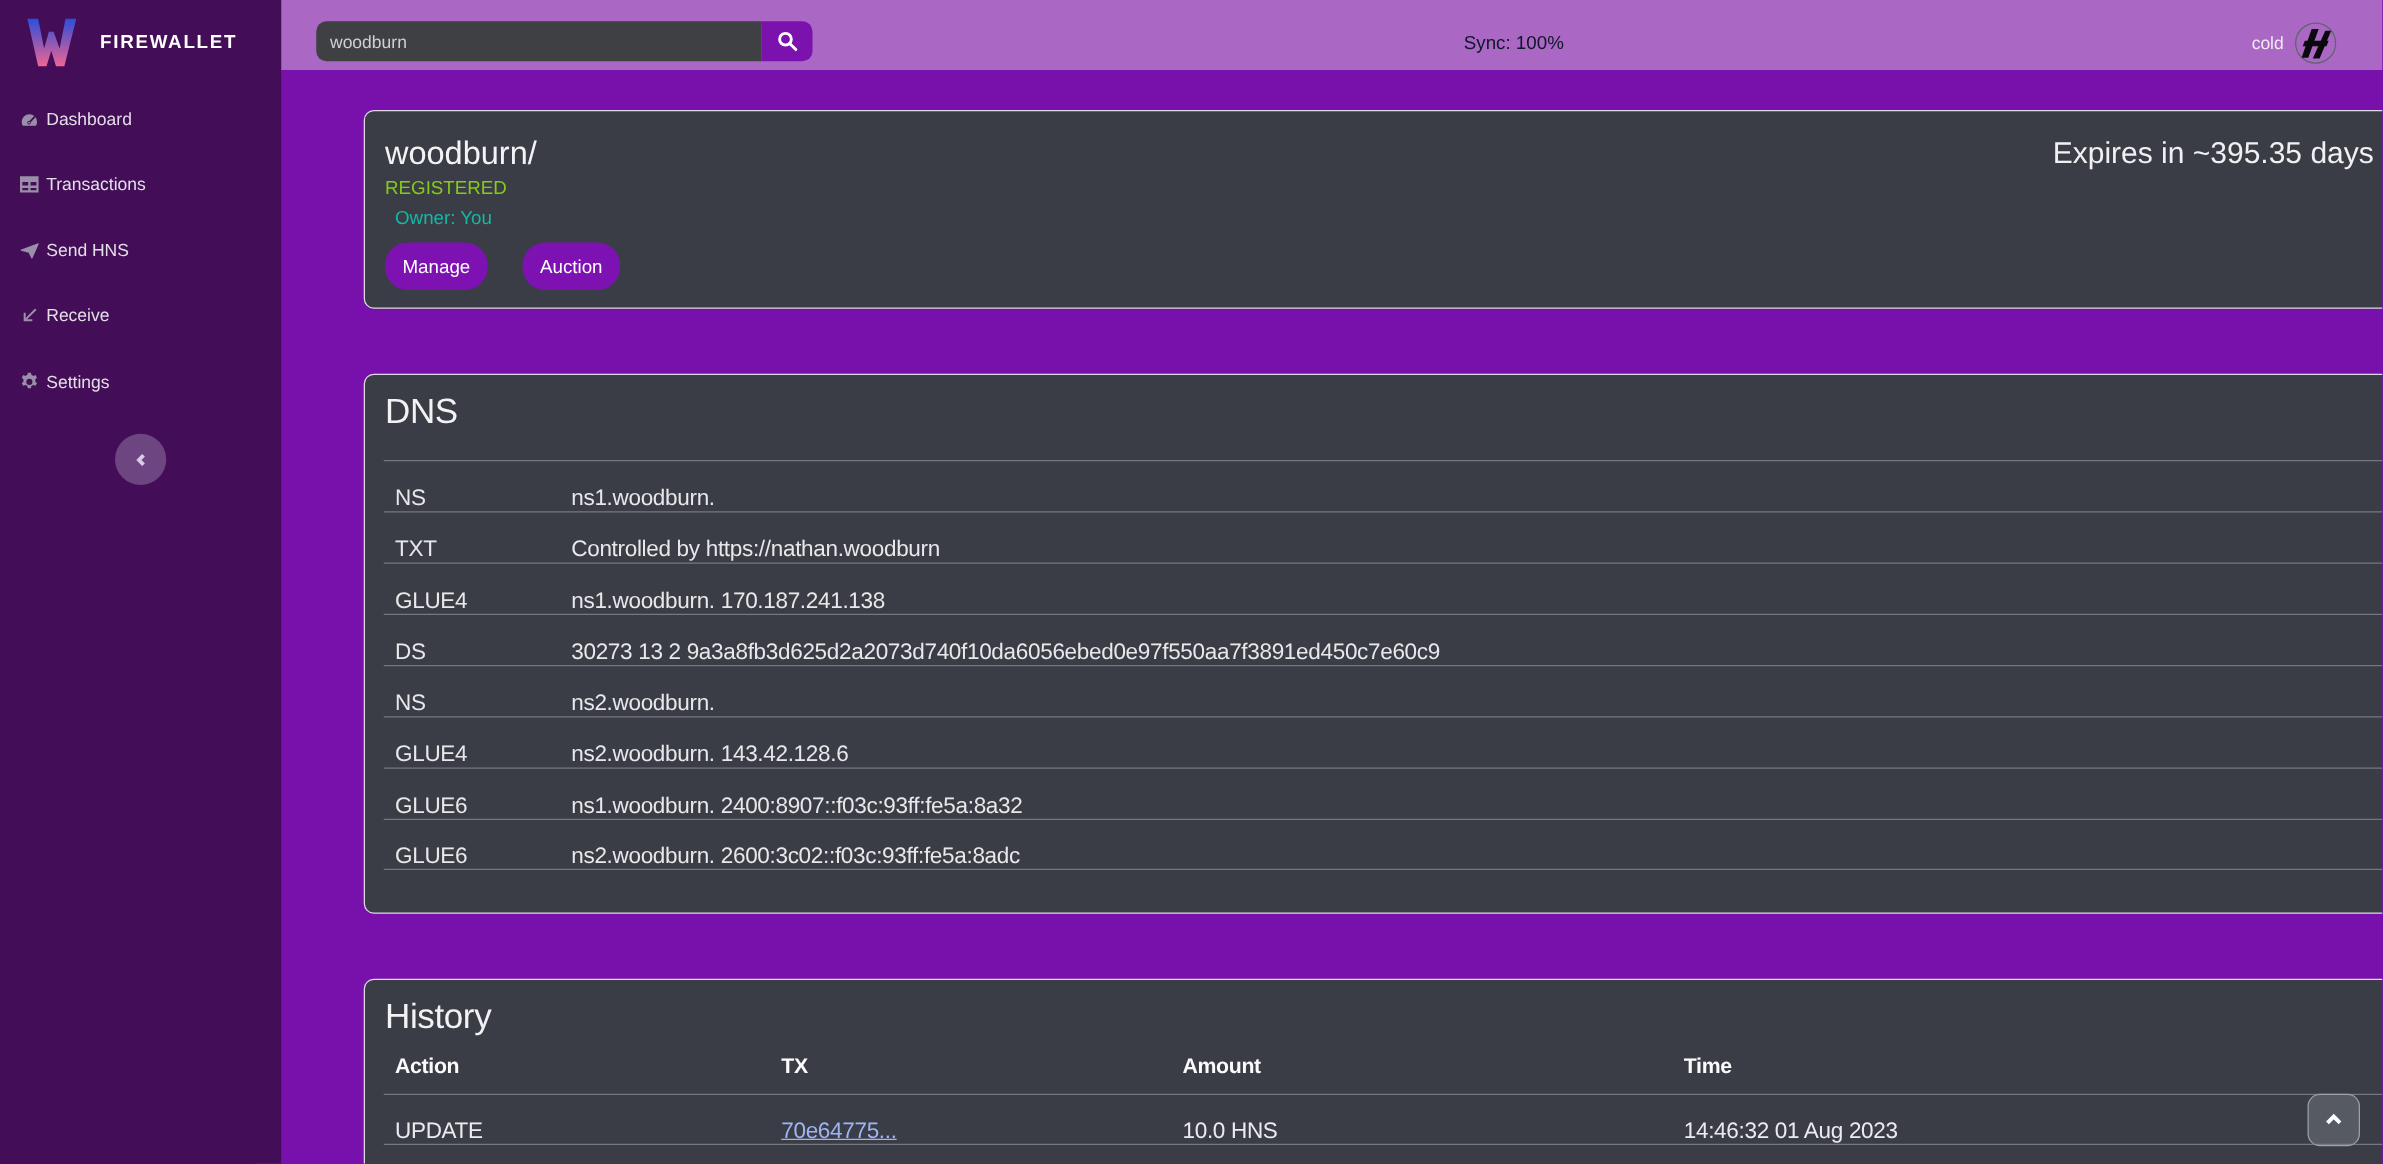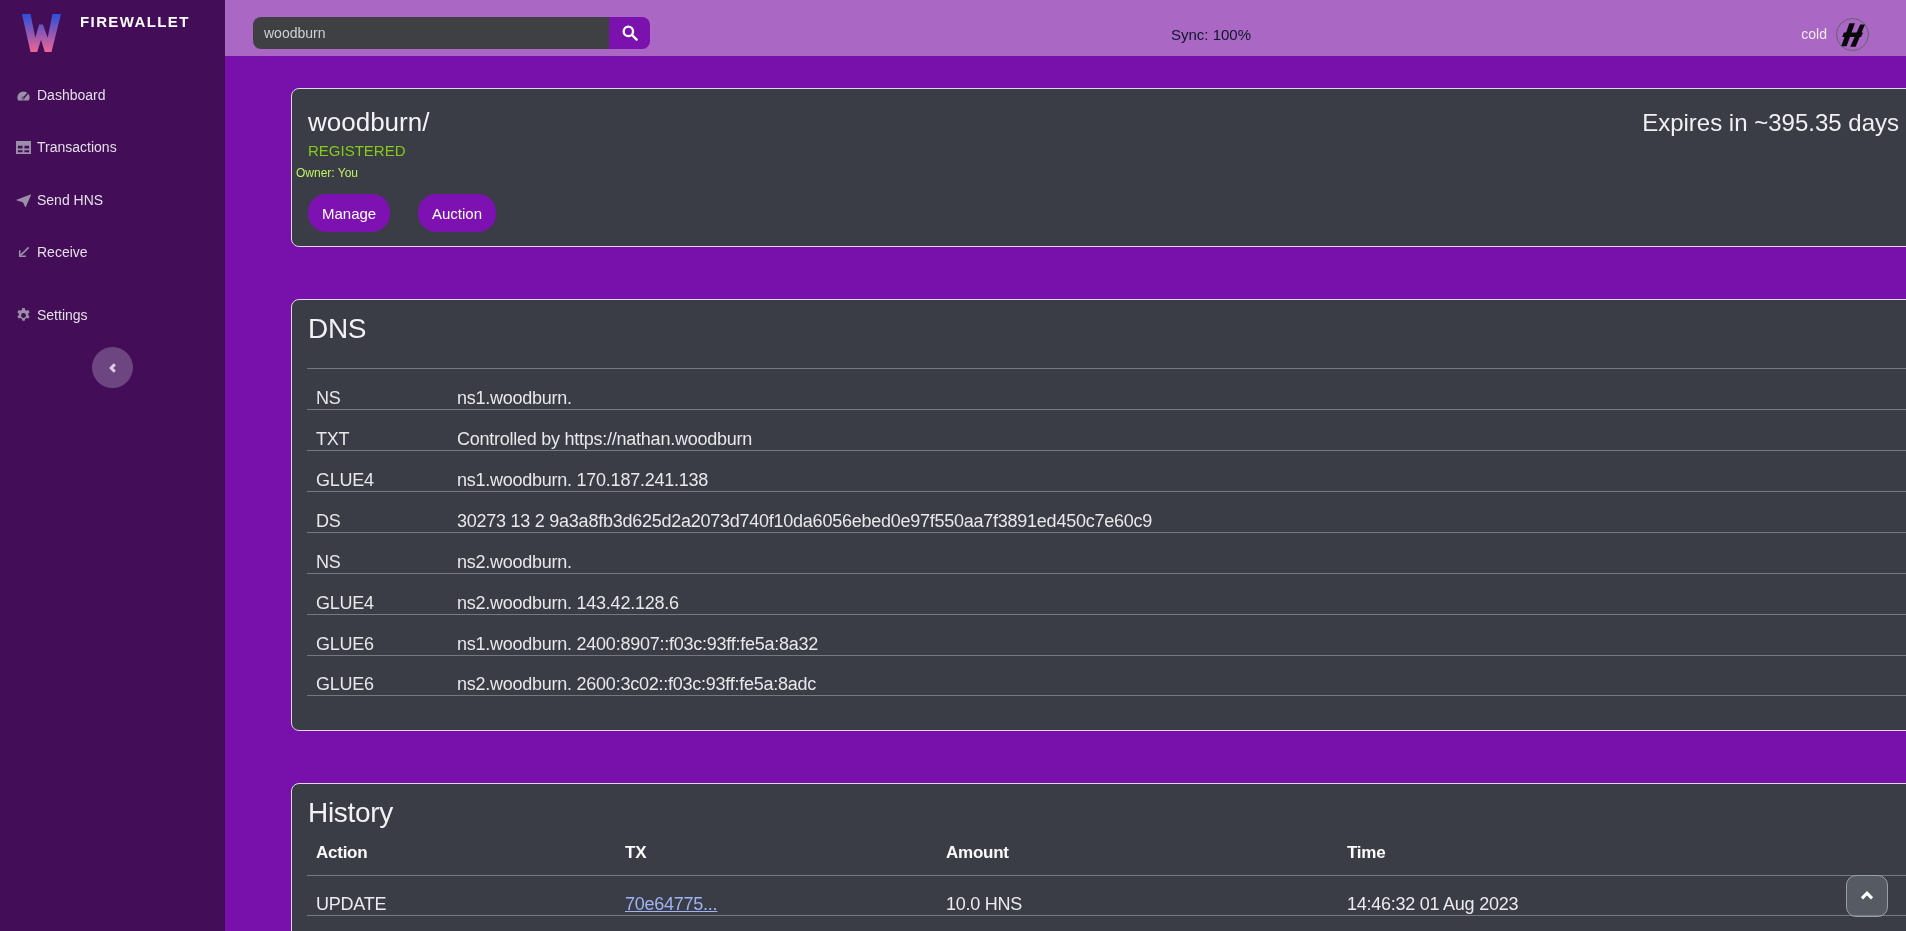--- a/index.html
+++ b/index.html
@@ -9,21 +9,21 @@
     background: #7810ac;
     position: relative;
     color: #fff;
   }
 
   
   .sidebar {
     position: absolute; left: 0; top: 0; bottom: 0; width: 225px;
     background: #430e57; z-index: 5;
   }
-  .brand { position: absolute; left: 20px; top: 13px; height: 41px; display: flex; cursor: pointer; }
+  .brand { position: absolute; left: 20px; top: 13px; height: 41px; display: flex; align-items: center; cursor: pointer; }
   .brand svg { width: 42px; height: 40px; display: block; }
   .brand-name {
     margin-left: 18px; color: #fff; font-size: 15px; font-weight: bold;
     letter-spacing: 1.4px;
   }
   .nav-item {
     position: absolute; left: 16px; height: 24px; display: flex; align-items: center;
     color: #e3dfe7; font-size: 14px; cursor: pointer;
   }
   .nav-item .ic { width: 15px; height: 15px; margin-right: 6px; display: flex; align-items: center; justify-content: center; }
@@ -64,21 +64,21 @@
   .card {
     position: absolute; left: 24px; width: 1633px;
     background: #3a3d45; border: 1px solid #ded9e4; border-radius: 8px; margin-left: 42px;
   }
   .card-domain { top: 20px; height: 159px; }
   .card-dns { top: 231px; height: 432px; }
   .card-history { top: 715px; height: 330px; }
 
   .domain-name { position: absolute; left: 16px; top: 18px; font-size: 26px; line-height: 1.2; font-weight: 400; color: #f3f2f5; }
   .domain-status { position: absolute; left: 16px; top: 53px; font-size: 15px; line-height: 1.2; color: #84cc16; }
-  .domain-owner { position: absolute; left: 4px; top: 77px; font-size: 12px; line-height: 1.2; color: #bef264; }
+  .domain-owner { position: absolute; left: 24px; top: 77px; font-size: 15px; line-height: 1.2; color: #14b8a6; }
   .domain-expires { position: absolute; right: 24px; top: 20px; font-size: 24px; line-height: 1.2; font-weight: 400; color: #f0eff2; }
   .btn {
     position: absolute; top: 105px; height: 38px; border: none; border-radius: 18px;
     background: #7d11b2; color: #fff; font-size: 15px; font-family: inherit; cursor: pointer;
     padding: 0 14px;
   }
   .btn-manage { left: 16px; }
   .btn-auction { left: 126px; }
 
   .card-title { position: absolute; left: 16px; top: 12px; font-size: 28px; line-height: 1.2; font-weight: 400; color: #f2f1f4; letter-spacing: -0.3px; }
@@ -157,21 +157,21 @@
   </div>
   <div class="nav-item" style="top:240px">
     <span class="ic">
       <svg viewBox="0 0 16 16">
           <path d="M13.5 2.5 4.6 11.4" stroke="#9a8fa9" stroke-width="1.7" fill="none"></path>
           <path d="M4 5.5V12h6.5" stroke="#9a8fa9" stroke-width="1.7" fill="none"></path>
         </svg>
     </span>
     <span>Receive</span>
   </div>
-  <div class="nav-item" style="top:303px">
+  <div class="nav-item" style="top:293px">
     <span class="ic">
       <svg viewBox="0 0 16 16">
           <path fill="#9a8fa9" d="M6.7 0h2.6l.4 2a6 6 0 0 1 1.6.9l1.9-.7 1.3 2.2-1.5 1.4a6 6 0 0 1 0 1.9l1.5 1.4-1.3 2.2-1.9-.7a6 6 0 0 1-1.6.9l-.4 2H6.7l-.4-2a6 6 0 0 1-1.6-.9l-1.9.7L1.5 9.1 3 7.7a6 6 0 0 1 0-1.9L1.5 4.4l1.3-2.2 1.9.7A6 6 0 0 1 6.3 2l.4-2zM8 5.4A2.6 2.6 0 1 0 8 10.6 2.6 2.6 0 0 0 8 5.4z"></path>
         </svg>
     </span>
     <span>Settings</span>
   </div>
 
   <div class="collapse-btn">
     <svg width="14" height="14" viewBox="0 0 14 14">

